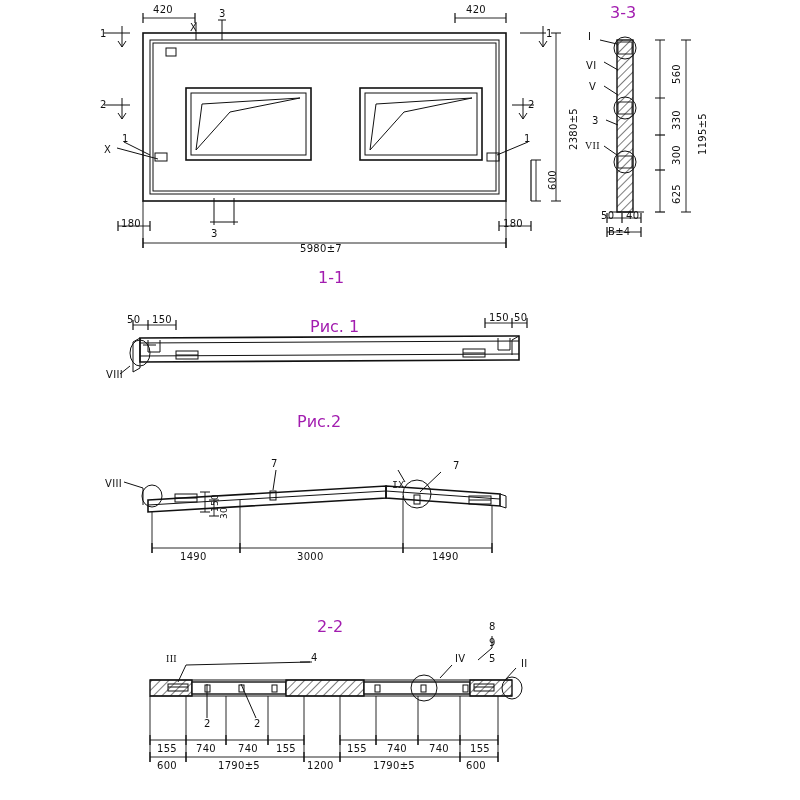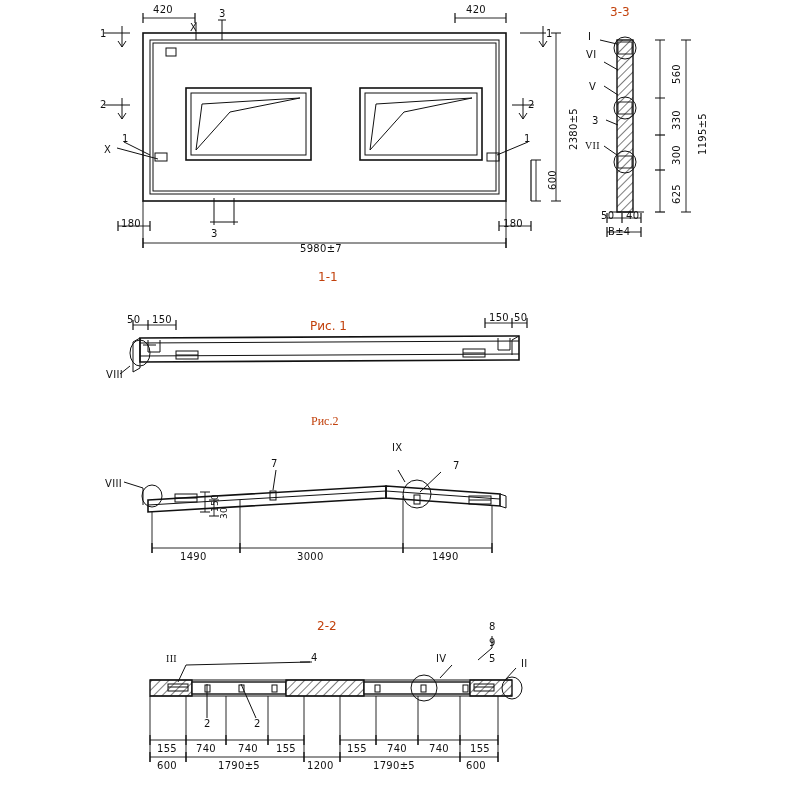--- a/index.html
+++ b/index.html
@@ -21,23 +21,23 @@
     font-size: 10px;
     line-height: 11px;
     letter-spacing: 0.3px;
     color: #111;
     white-space: nowrap;
   }
   .lbl.sm { font-size: 9px; }
   .lbl.rot { transform: rotate(-90deg); transform-origin: left top; }
   .ttl {
     position: absolute;
-    font-size: 12px;
+    font-size: 16px;
     line-height: 13px;
-    color: #c2410c;
+    color: #a21caf;
     white-space: nowrap;
   }
   svg { position: absolute; left: 0; top: 0; }
   .ln { stroke: #111; fill: none; }
   .thin { stroke-width: 1; }
   .med { stroke-width: 1.6; }
   .hatch-fill { fill: url(#hatchPat); stroke: #111; stroke-width: 1.4; }
   .white-fill { fill: #ffffff; stroke: #111; stroke-width: 1.4; }
   .dim { stroke: #111; stroke-width: 0.9; fill: none; }
   .tick { stroke: #111; stroke-width: 1.2; }
@@ -340,56 +340,56 @@
   <div class="lbl" style="left:104px; top:144px;">X</div>
   <div class="lbl" style="left:121px; top:218px;">180</div>
   <div class="lbl" style="left:503px; top:218px;">180</div>
   <div class="lbl" style="left:211px; top:228px;">3</div>
   <div class="lbl" style="left:300px; top:243px;">5980±7</div>
   <div class="lbl rot" style="left:568px; top:150px;">2380±5</div>
   <div class="lbl rot" style="left:547px; top:190px;">600</div>
 
   <div class="ttl" style="left:610px; top:6px;">3-3</div>
   <div class="lbl" style="left:588px; top:31px;">I</div>
-  <div class="lbl" style="left:586px; top:49px;">VI</div>
+  <div class="lbl" style="left:586px; top:60px;">VI</div>
   <div class="lbl" style="left:589px; top:81px;">V</div>
   <div class="lbl" style="left:592px; top:115px;">3</div>
   <div class="lbl" style="left:585px; top:140px;font-family:Liberation Serif, serif;">VII</div>
   <div class="lbl rot" style="left:671px; top:84px;">560</div>
   <div class="lbl rot" style="left:671px; top:130px;">330</div>
   <div class="lbl rot" style="left:671px; top:165px;">300</div>
   <div class="lbl rot" style="left:671px; top:204px;">625</div>
   <div class="lbl rot" style="left:697px; top:155px;">1195±5</div>
   <div class="lbl" style="left:601px; top:210px;">50</div>
   <div class="lbl" style="left:626px; top:210px;">40</div>
   <div class="lbl" style="left:608px; top:226px;">B±4</div>
 
   <div class="ttl" style="left:318px; top:271px;">1-1</div>
   <div class="ttl" style="left:310px; top:320px;text-align:right;">Рис. 1</div>
   <div class="lbl" style="left:127px; top:314px;">50</div>
   <div class="lbl" style="left:152px; top:314px;">150</div>
   <div class="lbl" style="left:489px; top:312px;">150</div>
   <div class="lbl" style="left:514px; top:312px;">50</div>
   <div class="lbl" style="left:106px; top:369px;">VIII</div>
 
-  <div class="ttl" style="left:311px; top:415px;font-family:Liberation Serif, serif;">Рис.2</div>
+  <div class="ttl" style="left:297px; top:415px;">Рис.2</div>
   <div class="lbl" style="left:105px; top:478px;">VIII</div>
   <div class="lbl" style="left:271px; top:458px;">7</div>
-  <div class="lbl" style="left:392px; top:442px;">IX</div>
+  <div class="lbl" style="left:392px; top:480px;font-family:Liberation Mono, monospace;">IX</div>
   <div class="lbl" style="left:453px; top:460px;">7</div>
   <div class="lbl rot sm" style="left:210px; top:512px;">150</div>
   <div class="lbl rot sm" style="left:219px; top:519px;">30</div>
   <div class="lbl" style="left:180px; top:551px;">1490</div>
   <div class="lbl" style="left:297px; top:551px;">3000</div>
   <div class="lbl" style="left:432px; top:551px;">1490</div>
 
   <div class="ttl" style="left:317px; top:620px;">2-2</div>
   <div class="lbl" style="left:166px; top:653px;font-family:Liberation Serif, serif;">III</div>
   <div class="lbl" style="left:311px; top:652px;">4</div>
-  <div class="lbl" style="left:436px; top:653px;">IV</div>
+  <div class="lbl" style="left:455px; top:653px;">IV</div>
   <div class="lbl" style="left:521px; top:658px;">II</div>
   <div class="lbl" style="left:489px; top:621px;">8</div>
   <div class="lbl" style="left:489px; top:637px;">9</div>
   <div class="lbl" style="left:489px; top:653px;">5</div>
   <div class="lbl" style="left:204px; top:718px;">2</div>
   <div class="lbl" style="left:254px; top:718px;">2</div>
 
   <div class="lbl" style="left:157px; top:743px;">155</div>
   <div class="lbl" style="left:196px; top:743px;">740</div>
   <div class="lbl" style="left:238px; top:743px;">740</div>

